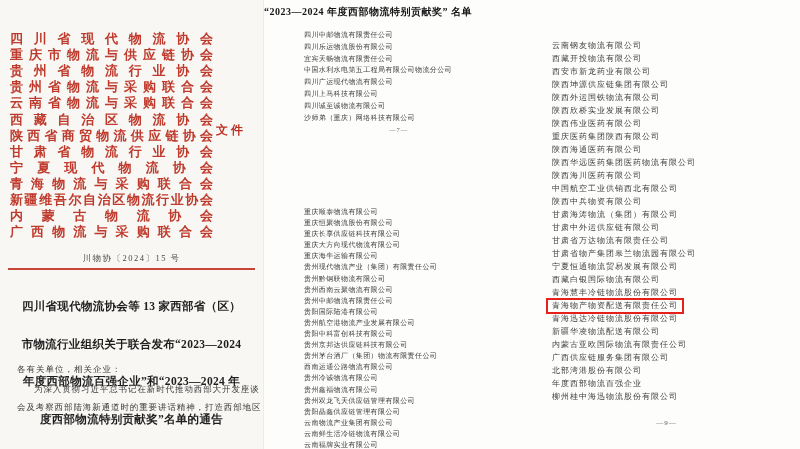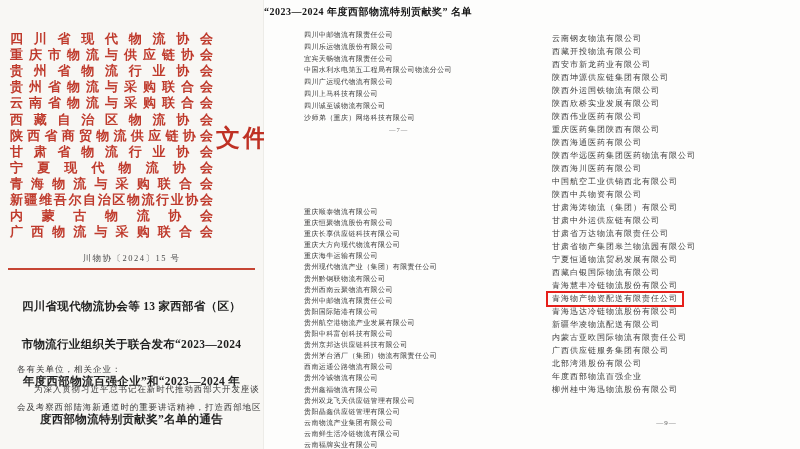--- a/index.html
+++ b/index.html
@@ -17,21 +17,21 @@
     background:#f8f7f4;border-right:1px solid #edecE8;
   }
   .assoc-block{position:absolute;left:10px;top:31px;width:203px;}
   .assoc-line{
     display:flex;justify-content:space-between;
     height:16.1px;align-items:center;
     font-size:13px;font-weight:bold;color:#bf3a2c;
   }
   .doc-label{
     position:absolute;left:216px;top:122px;
-    font-size:24px;font-weight:bold;color:#bf3124;letter-spacing:3px;
+    font-size:12px;font-weight:bold;color:#bf3124;letter-spacing:3px;
     white-space:nowrap;
   }
   .ref-number{
     position:absolute;left:0;top:253px;width:263px;text-align:center;
     font-size:8.5px;letter-spacing:1.5px;color:#4a4a4a;
   }
   .red-rule{
     position:absolute;left:8px;top:268px;width:247px;height:2px;
     background:#c64534;
   }
@@ -70,21 +70,21 @@
     color:#3d3d3d;white-space:nowrap;width:fit-content;position:relative;
   }
   .list-m1{left:40px;top:30px;}
   .list-m1 .company-item{height:11.8px;line-height:11.8px;font-size:7px;letter-spacing:0.4px;}
   .pn-mid{position:absolute;left:0;top:126px;width:269px;font-size:6.5px;color:#6a6a6a;}
   .list-m2{left:40px;top:207px;}
   .list-m2 .company-item{height:11.1px;line-height:11.1px;font-size:7px;letter-spacing:0.4px;}
 
   
   .right-page{position:absolute;left:533px;top:0;width:267px;height:449px;background:#fdfdfc;}
-  .list-r{left:19px;top:32px;}
+  .list-r{left:19px;top:39px;}
   .list-r .company-item{height:13px;line-height:13px;font-size:8px;letter-spacing:1px;}
   .pn-right{position:absolute;left:0;top:419px;width:267px;}
 
   
   .company-item.highlighted::after{
     content:'';position:absolute;
     left:-6px;right:-6px;top:-1.5px;bottom:-1.5px;
     border:2.2px solid #e6201b;
   }
 </style>

